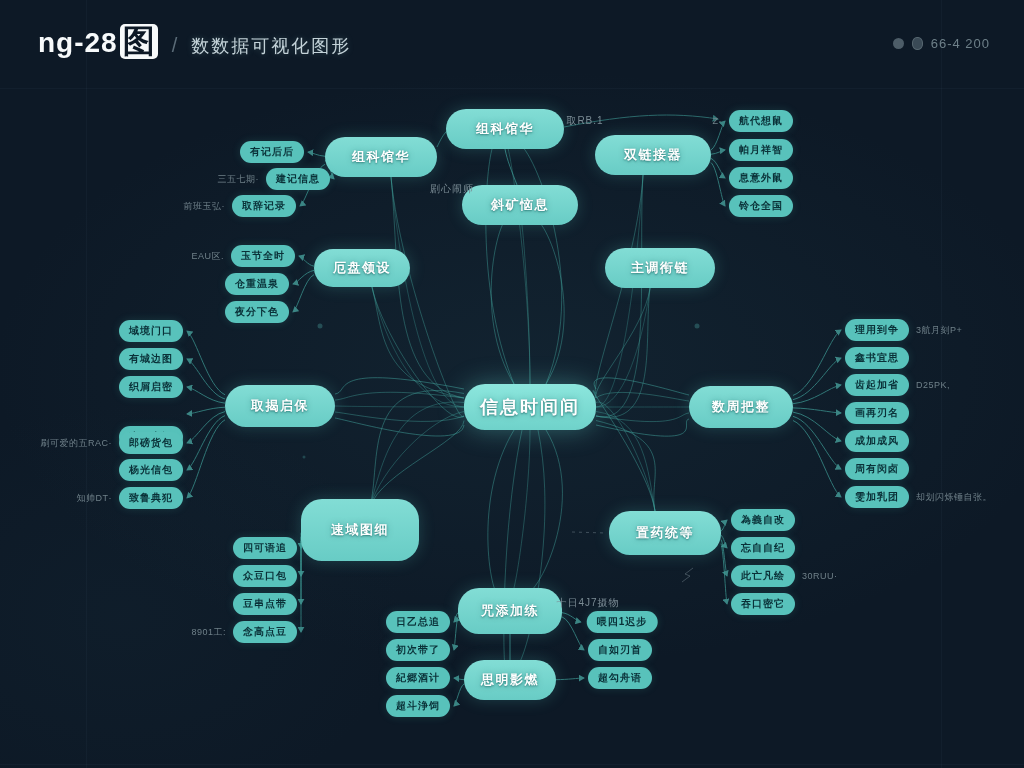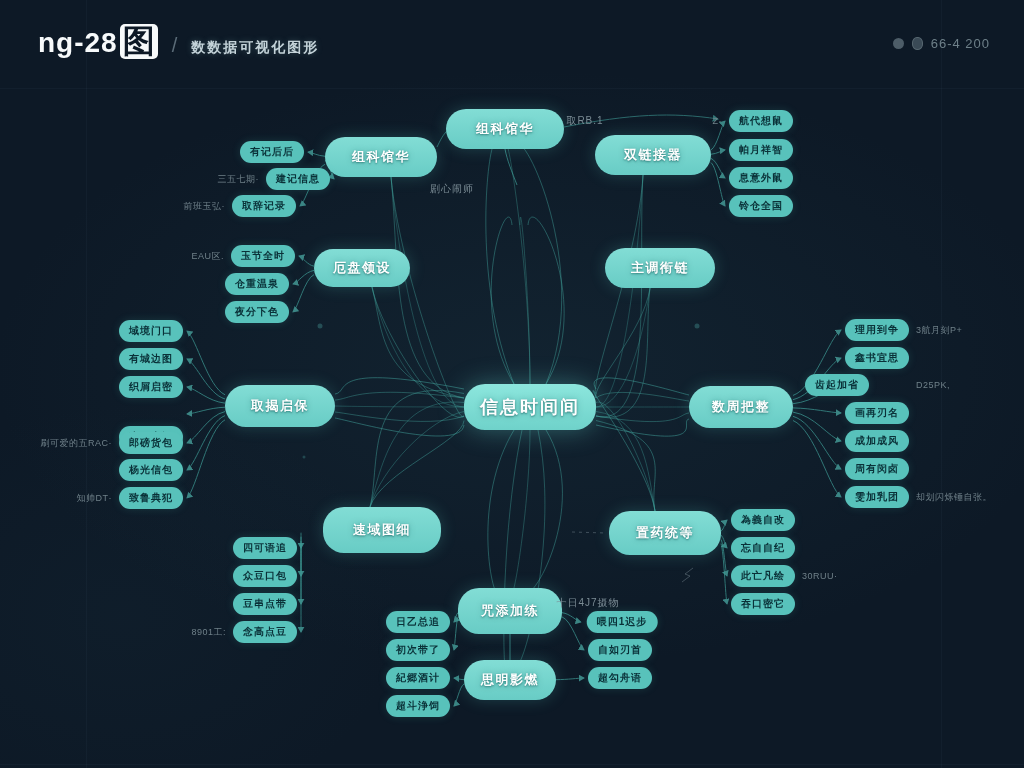--- a/index.html
+++ b/index.html
@@ -11,21 +11,21 @@
     font-family:"Liberation Sans", sans-serif;}
   .seam{position:absolute;background:rgba(150,180,200,0.045);}
   .seam.h{left:0;width:100%;height:1px;}
   .seam.v{top:0;height:100%;width:1px;}
 
   header{position:absolute;left:38px;top:24px;display:flex;align-items:baseline;gap:14px;z-index:5;}
   .title-main{font-size:28px;font-weight:bold;color:#f7fafb;letter-spacing:1px;}
   .title-badge{display:inline-block;background:#f7fafb;color:#0d1926;border-radius:5px;
     padding:0 3px;margin-left:2px;font-size:32px;font-weight:bold;line-height:1.1;}
   .title-sep{color:#5b6c78;font-size:20px;}
-  .subtitle{font-size:14px;font-weight:bold;color:#c3d2d8;letter-spacing:2px;text-shadow:0 0 6px rgba(160,220,220,0.25);}
+  .subtitle{font-size:18px;font-weight:normal;color:#c3d2d8;letter-spacing:2px;text-shadow:0 0 6px rgba(160,220,220,0.25);}
   .meta{position:absolute;right:34px;top:36px;display:flex;align-items:center;gap:8px;z-index:5;}
   .meta .dot1{width:11px;height:11px;border-radius:50%;background:#4d5d68;}
   .meta .dot2{width:9px;height:11px;border-radius:45%;background:#3a4a56;border:1px solid #56666f;}
   .meta .meta-text{color:#6e8089;font-size:13px;letter-spacing:1px;}
 
   #edges{position:absolute;left:0;top:0;z-index:1;}
   #nodes{position:absolute;left:0;top:0;width:100%;height:100%;z-index:2;}
 
   .big-node{position:absolute;transform:translate(-50%,-50%);
     background:linear-gradient(180deg,#82ddd5,#68ccc5);
@@ -172,20 +172,21 @@
 
   <div id="nodes">
       <div class="big-node center-node" style="left: 530px; top: 407px; width: 132px; height: 46px; transform: translate(-50%, -50%);">信息时间间</div>
       <div class="big-node" style="left: 505px; top: 129px; width: 118px; height: 40px;">组科馆华</div>
       <div class="big-node" style="left: 381px; top: 157px; width: 112px; height: 40px;">组科馆华</div>
       <div class="leaf-node" style="left: 272px; top: 152px;">有记后后</div>
       <div class="leaf-node" style="left: 298px; top: 179px;">建记信息</div>
       <div class="note" style="left: 259px; top: 179px; transform: translate(-100%, -50%);">三五七期·</div>
       <div class="leaf-node" style="left: 264px; top: 206px;">取辞记录</div>
       <div class="note" style="left: 225px; top: 206px; transform: translate(-100%, -50%);">前班玉弘·</div>
+      <div class="big-node" style="left: 520px; top: 205px; width: 116px; height: 40px;">斜矿恼息</div>
       <div class="big-node" style="left: 653px; top: 155px; width: 116px; height: 40px;">双链接器</div>
       <div class="leaf-node" style="left: 761px; top: 121px;">航代想鼠</div>
       <div class="note" style="left: 722px; top: 121px; transform: translate(-100%, -50%);">Z·</div>
       <div class="leaf-node" style="left: 761px; top: 150px;">帕月祥智</div>
       <div class="leaf-node" style="left: 761px; top: 178px;">息意外鼠</div>
       <div class="leaf-node" style="left: 761px; top: 206px;">铃仓全国</div>
       <div class="big-node" style="left: 362px; top: 268px; width: 96px; height: 38px;">厄盘领设</div>
       <div class="leaf-node" style="left: 263px; top: 256px;">玉节全时</div>
       <div class="note" style="left: 224px; top: 256px; transform: translate(-100%, -50%);">EAU区.</div>
       <div class="leaf-node" style="left: 257px; top: 284px;">仓重温泉</div>
@@ -198,28 +199,28 @@
       <div class="leaf-node" style="left: 151px; top: 414px; margin-top: 23px;">张口应酒</div>
       <div class="leaf-node" style="left: 151px; top: 443px;">郎磅货包</div>
       <div class="note" style="left: 112px; top: 443px; transform: translate(-100%, -50%);">刷可爱的五RAC·</div>
       <div class="leaf-node" style="left: 151px; top: 470px;">杨光信包</div>
       <div class="leaf-node" style="left: 151px; top: 498px;">致鲁典犯</div>
       <div class="note" style="left: 112px; top: 498px; transform: translate(-100%, -50%);">知帅DT·</div>
       <div class="big-node" style="left: 741px; top: 407px; width: 104px; height: 42px;">数周把整</div>
       <div class="leaf-node" style="left: 877px; top: 330px;">理用到争</div>
       <div class="note" style="left: 916px; top: 330px; transform: translate(0px, -50%);">3航月刻P+</div>
       <div class="leaf-node" style="left: 877px; top: 358px;">鑫书宜思</div>
-      <div class="leaf-node" style="left: 837px; top: 385px;">齿起加省</div>
+      <div class="leaf-node" style="left: 877px; top: 385px;">齿起加省</div>
       <div class="note" style="left: 916px; top: 385px; transform: translate(0px, -50%);">D25PK,</div>
       <div class="leaf-node" style="left: 877px; top: 413px;">画再刃名</div>
       <div class="leaf-node" style="left: 877px; top: 441px;">成加成风</div>
       <div class="leaf-node" style="left: 877px; top: 469px;">周有闵卤</div>
       <div class="leaf-node" style="left: 877px; top: 497px;">雯加乳团</div>
       <div class="note" style="left: 916px; top: 497px; transform: translate(0px, -50%);">却划闪烁锤自张。</div>
-      <div class="big-node" style="left: 360px; top: 530px; width: 118px; height: 46px; margin-left: 22px;">速域图细</div>
+      <div class="big-node" style="left: 360px; top: 530px; width: 118px; height: 62px;">速域图细</div>
       <div class="leaf-node" style="left: 265px; top: 548px;">四可语追</div>
       <div class="leaf-node" style="left: 265px; top: 576px;">众豆口包</div>
       <div class="leaf-node" style="left: 265px; top: 604px;">豆串点带</div>
       <div class="leaf-node" style="left: 265px; top: 632px;">念高点豆</div>
       <div class="note" style="left: 226px; top: 632px; transform: translate(-100%, -50%);">8901工:</div>
       <div class="big-node" style="left: 665px; top: 533px; width: 112px; height: 44px;">置药统等</div>
       <div class="leaf-node" style="left: 763px; top: 520px;">為義自改</div>
       <div class="leaf-node" style="left: 763px; top: 548px;">忘自自纪</div>
       <div class="leaf-node" style="left: 763px; top: 576px;">此亡凡绘</div>
       <div class="note" style="left: 802px; top: 576px; transform: translate(0px, -50%);">30RUU·</div>

